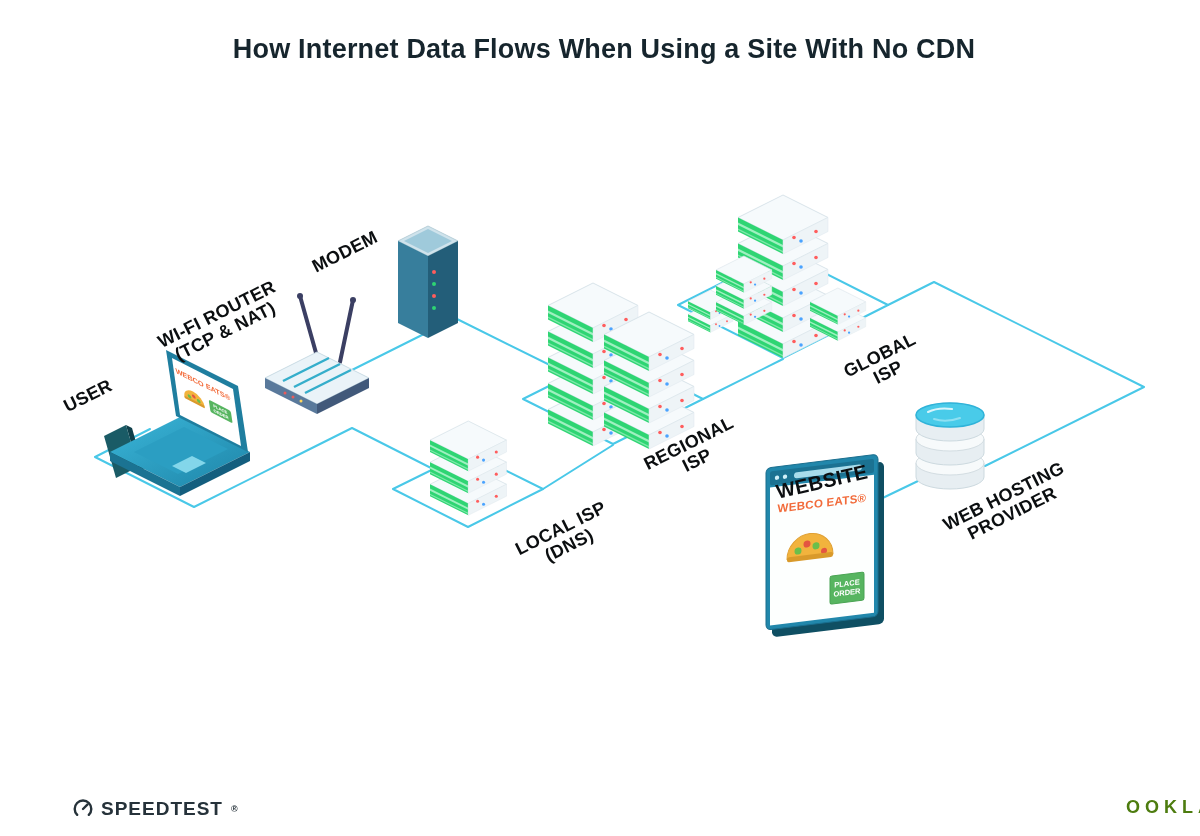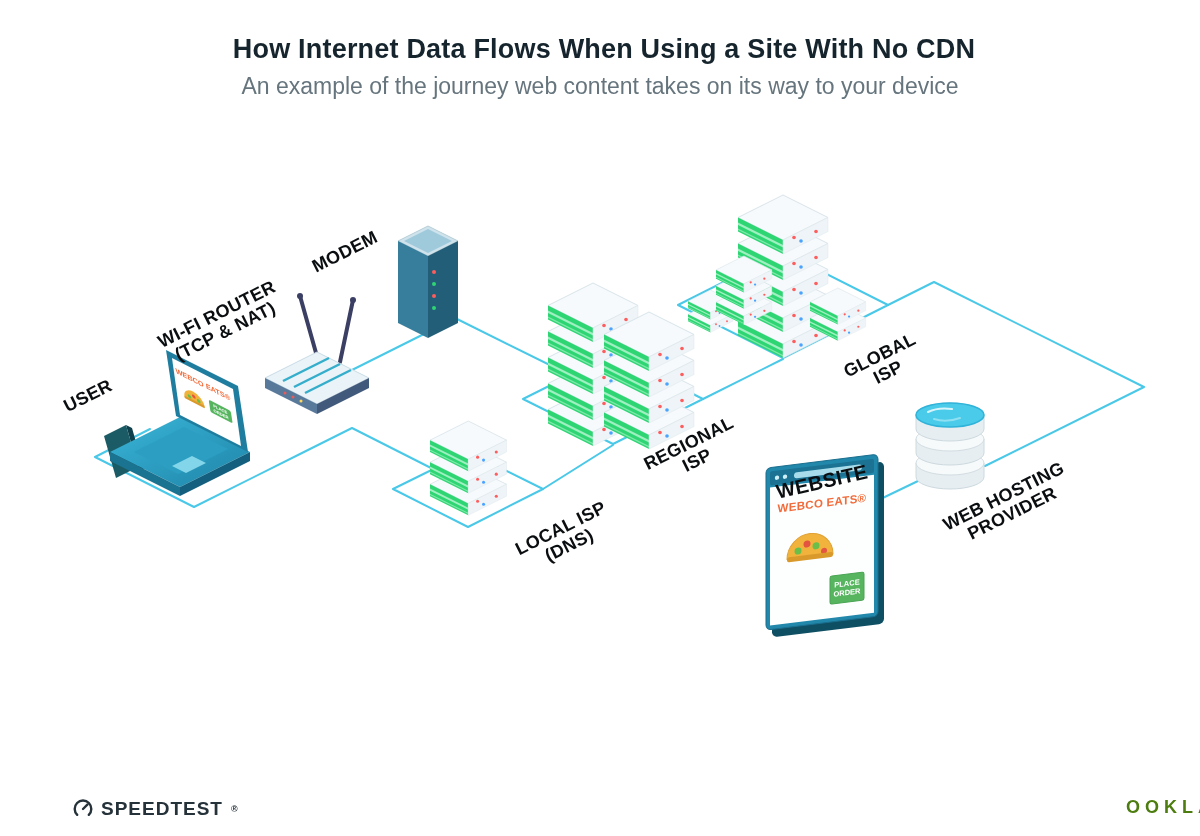--- a/index.html
+++ b/index.html
@@ -202,21 +202,20 @@
     <g>
       <rect x="64" y="116" width="34" height="28" rx="2" fill="#57B560" stroke="#49a352" stroke-width="1"></rect>
       <text x="81" y="128" font-size="7.5" font-weight="bold" fill="#ffffff" text-anchor="middle" font-family="Liberation Sans, sans-serif">PLACE</text>
       <text x="81" y="137" font-size="7.5" font-weight="bold" fill="#ffffff" text-anchor="middle" font-family="Liberation Sans, sans-serif">ORDER</text>
     </g>
   </g>
 </svg>
 
 <div class="header">
   <h1 class="title">How Internet Data Flows When Using a Site With No CDN</h1>
-  <p class="subtitle">An example of the journey web content takes on its way to your device</p>
 </div>
 
 <div class="lbl" style="left:88px;top:396px;transform:translate(-50%,-50%) rotate(-26.5deg);">
   <span>USER</span>
 </div>
 <div class="lbl" style="left:221px;top:323px;transform:translate(-50%,-50%) rotate(-26.5deg);">
   <span>WI-FI ROUTER</span>
   <span class="l2">(TCP &amp; NAT)</span>
 </div>
 <div class="lbl" style="left:345px;top:252px;transform:translate(-50%,-50%) rotate(-26.5deg);">

